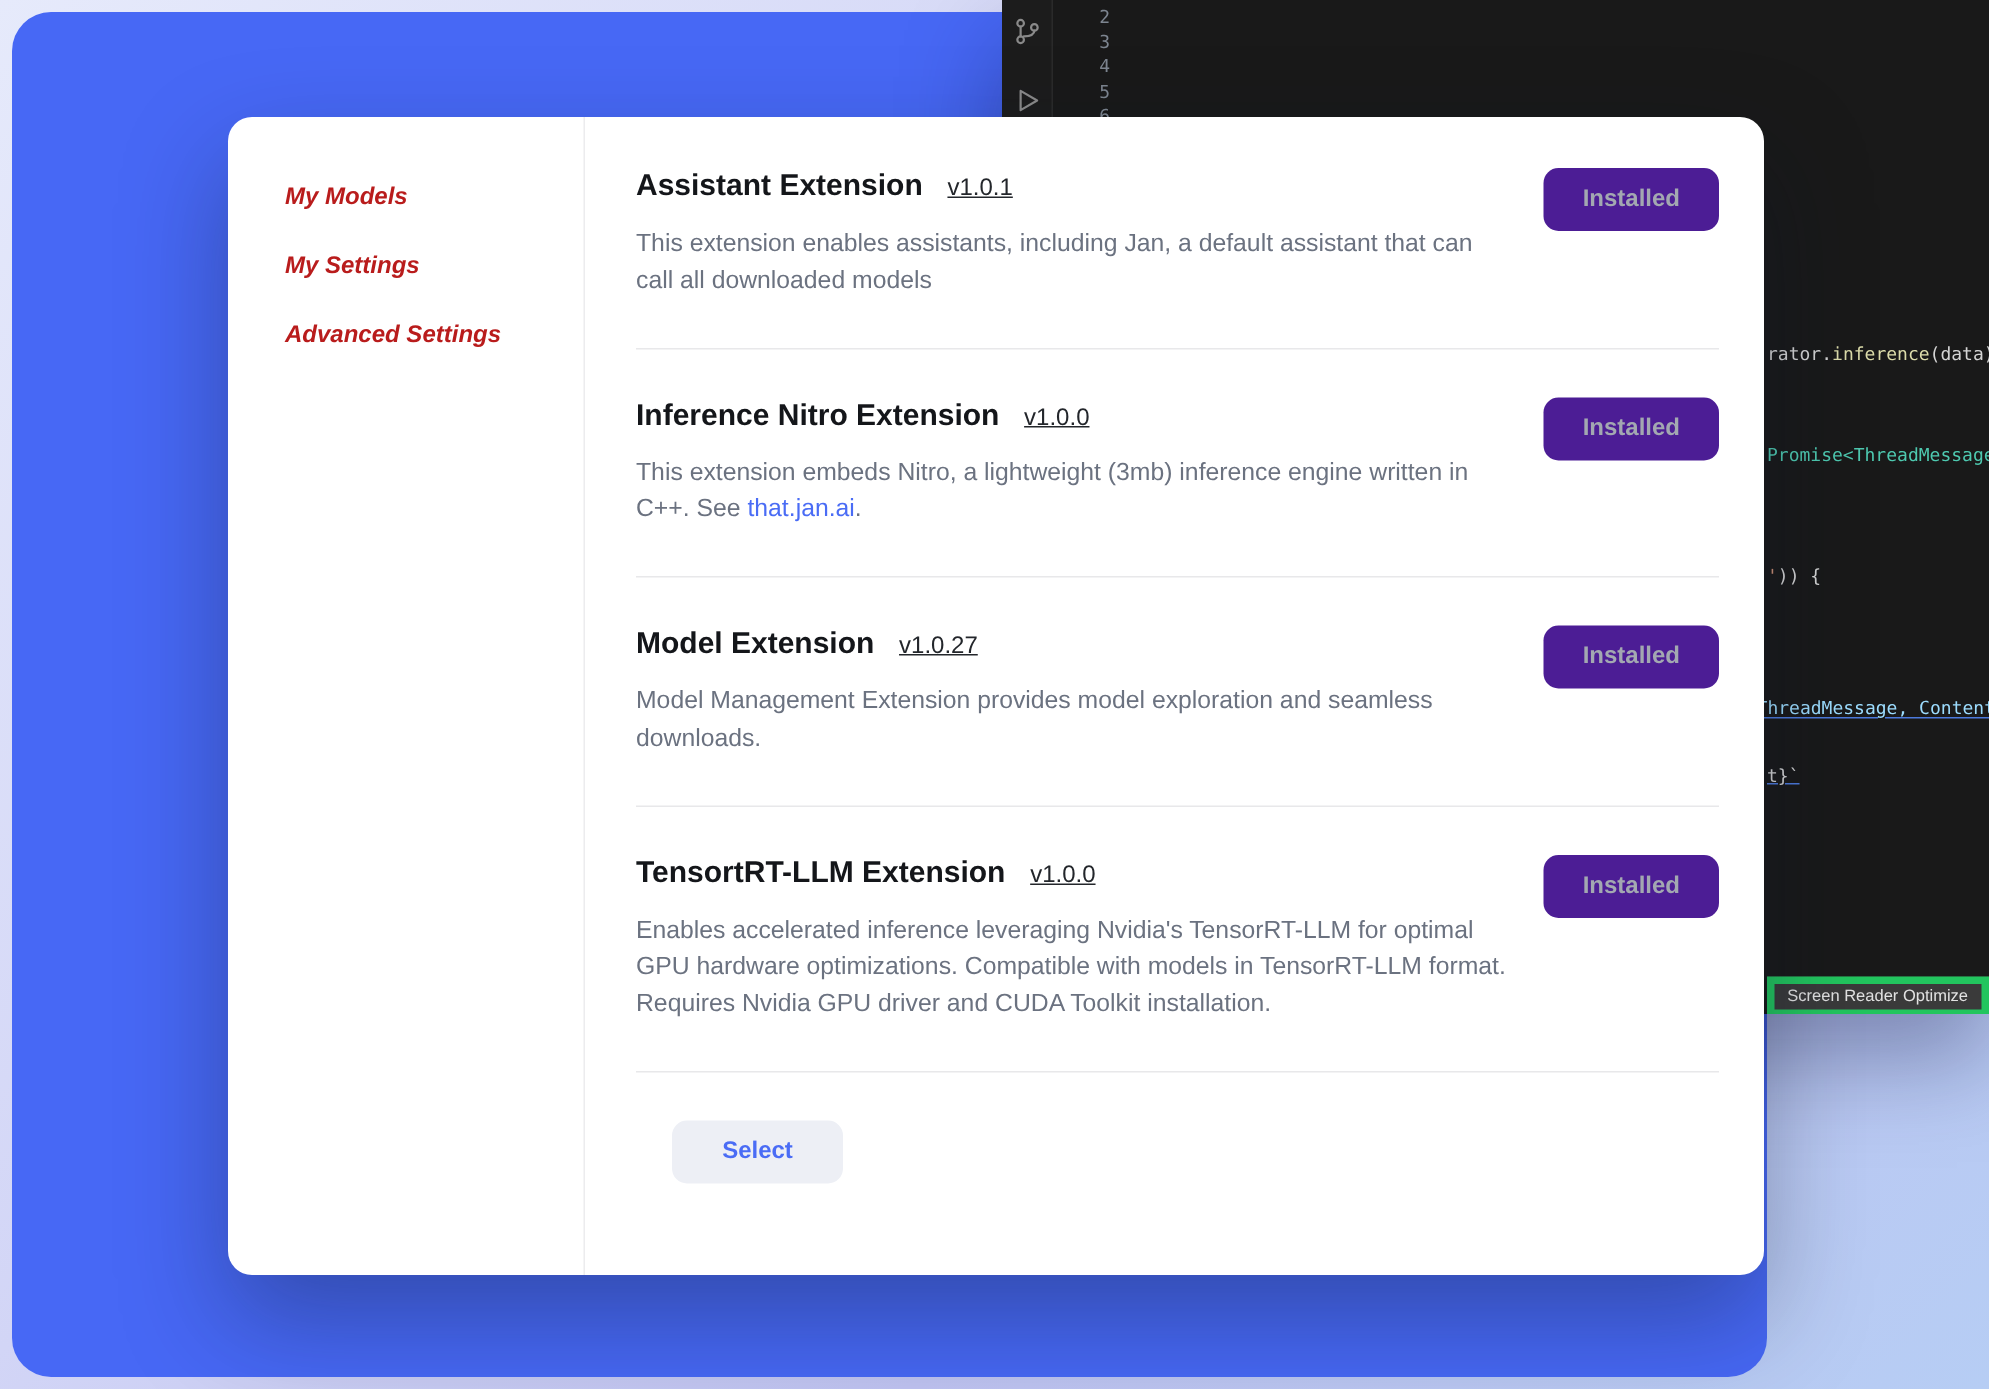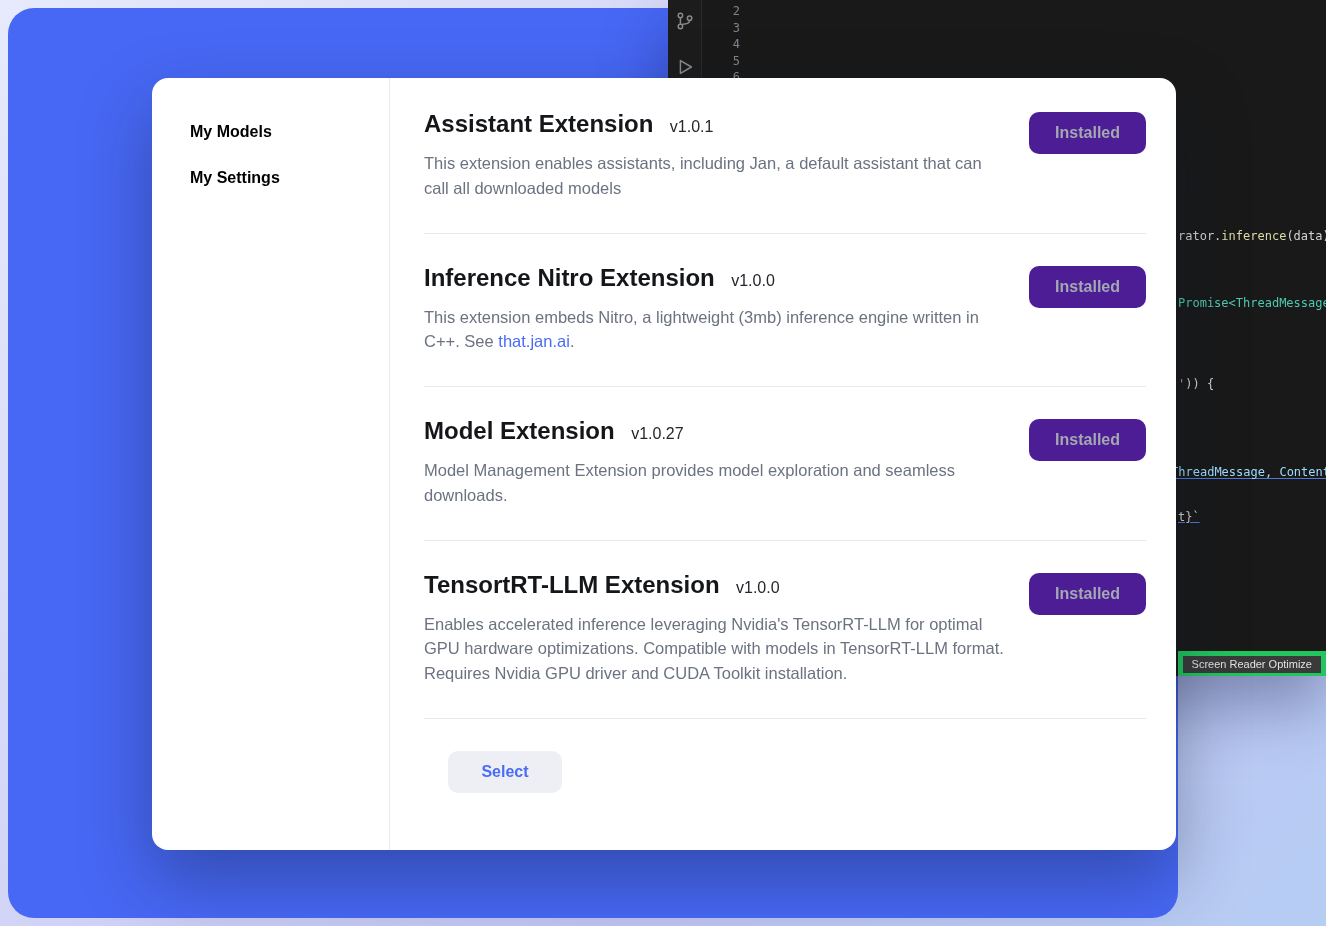--- a/index.html
+++ b/index.html
@@ -71,32 +71,32 @@
     position:absolute; left:152px; top:78px; width:1024px; height:772px;
     background:#ffffff; border-radius:16px; overflow:hidden;
     box-shadow:0 30px 70px rgba(15,23,42,.35);
     display:flex;
   }
   .side{
     width:238px; flex-shrink:0; border-right:1px solid #ececee;
     padding:34px 16px 0;
   }
   .nav-item{
-    font-size:16px; font-weight:700; color:#000000;
+    font-size:16px; font-weight:700; color:#b91c1c;
     padding:11px 22px; border-radius:10px; margin-bottom:6px;
-    cursor:pointer; white-space:nowrap;
+    cursor:pointer; white-space:nowrap;font-style:italic;
   }
   .nav-item.active{ background:#f1f1f3; }
 
   .content{ flex:1; padding:34px 30px 0 34px; overflow:hidden; }
   .row{ display:flex; align-items:flex-start; justify-content:space-between; padding-bottom:32px; }
   .row-text{ max-width:585px; }
   .row-head{ line-height:24px; }
-  .ext-name{ font-size:24px; font-weight:700; color:#14161a; }
-  .ext-version{ font-size:16px; font-weight:400; color:#23262b; margin-left:12px; }
+  .ext-name{ font-size:20px; font-weight:700; color:#14161a; }
+  .ext-version{ font-size:16px; font-weight:400; color:#23262b; margin-left:12px;text-decoration:underline; }
   .ext-desc{ margin-top:12px; font-size:16.5px; line-height:1.5; color:#6b7280; }
   .link{ color:var(--link-blue,#4a6cf5); text-decoration:none; cursor:pointer; }
   .divider{ height:1px; background:#e8e8ea; margin:0 0 32px; }
 
   .btn{
     flex-shrink:0; margin-left:24px; border:none; border-radius:10px;
     font-family:inherit; font-size:16px; font-weight:600;
     padding:12px 26px; min-width:114px; text-align:center;
   }
   .btn.installed{ background:#4c1d95; color:#a3a8b1; cursor:default; }
@@ -151,20 +151,21 @@
       <span class="sb-text">go</span>
       <span class="sb-item">Screen Reader Optimize</span>
     </div>
   </div>
 
   <div class="card">
 
     <nav class="side">
       <div class="nav-item">My Models</div>
       <div class="nav-item">My Settings</div>
+      <div class="nav-item">Advanced Settings</div>
     </nav>
 
     <div class="content">
 
       <div class="row">
         <div class="row-text">
           <div class="row-head">
             <span class="ext-name">Assistant Extension</span>
             <span class="ext-version">v1.0.1</span>
           </div>

